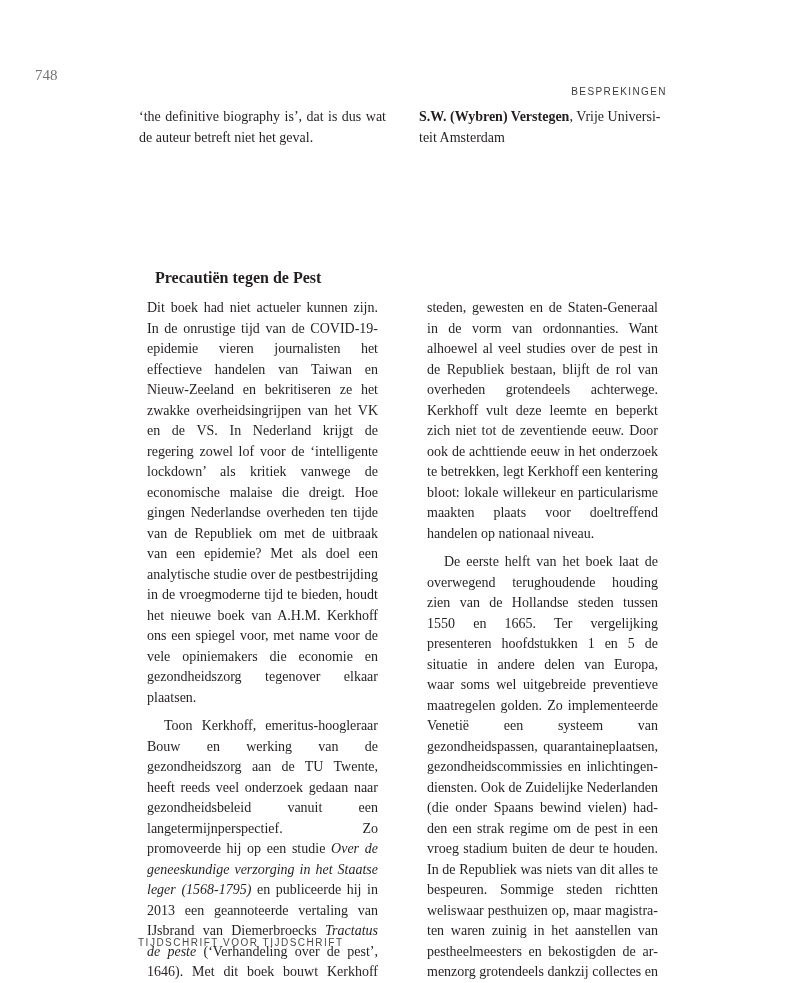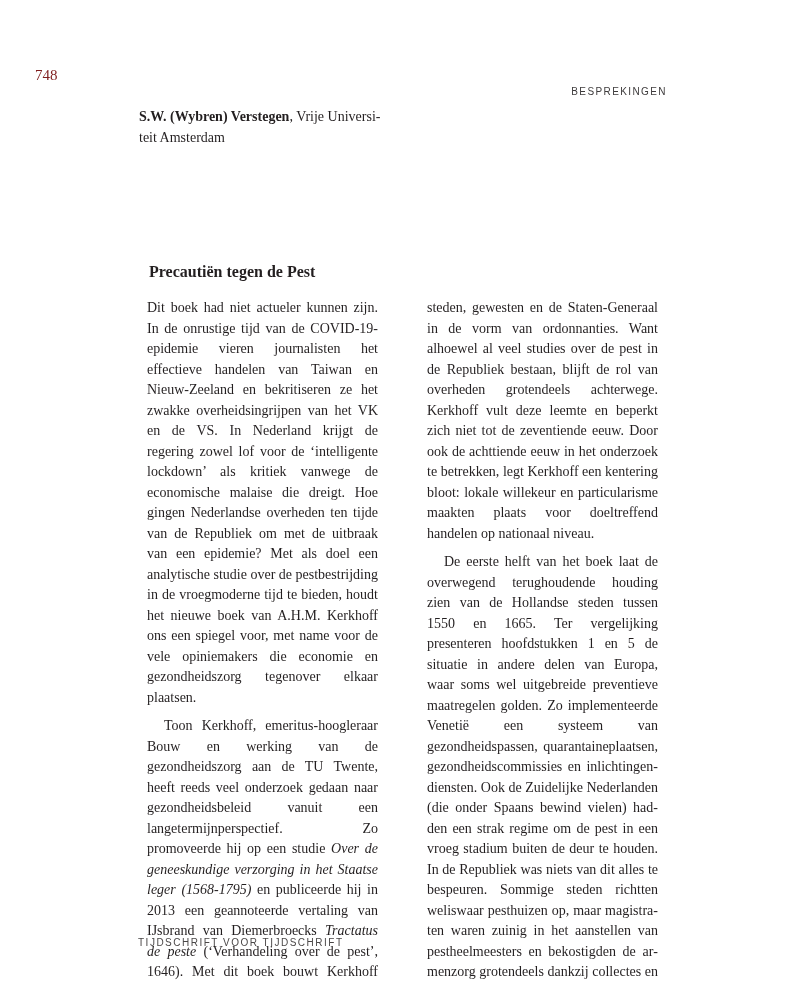--- a/index.html
+++ b/index.html
@@ -15,21 +15,21 @@
     font-family: "Liberation Serif", "DejaVu Serif", serif;
     color: #231f20;
     overflow: hidden;
   }
   .page-number {
     position: absolute;
     left: 35px;
     top: 66px;
     font-size: 15px;
     line-height: 18px;
-    color: #7f1d1d;
+    color: #737373;
   }
   .running-head {
     position: absolute;
     right: 127px;
     top: 86px;
     font-family: "Liberation Sans", "DejaVu Sans", sans-serif;
     font-size: 10px;
     letter-spacing: 1.4px;
     color: #3d3a3b;
   }
@@ -51,21 +51,21 @@
     top: 195px;
     width: 527px;
     font-size: 12.5px;
     line-height: 22px;
     text-align: justify;
   }
   .review-title {
     position: absolute;
     left: 139px;
     top: 251px;
-    margin: 10px;
+    margin: 16px;
     font-size: 16px;
     line-height: 22px;
     font-weight: bold;
     color: #231f20;
   }
   .body-cols {
     position: absolute;
     left: 139px;
     top: 290px;
     width: 527px;
@@ -94,20 +94,21 @@
 </head>
 <body>
 
 <div class="page">
 
   <div class="page-number">748</div>
 
   <div class="running-head">BESPREKINGEN</div>
 
   <div class="prev-review">
+    <div class="col closing">‘the definitive biography is’, dat is dus wat de auteur betreft niet het geval.</div>
     <div class="col signature">
       <b>S.W. (Wybren) Verstegen</b><span>, Vrije Universi­teit Amsterdam</span>
     </div>
   </div>
 
 
   <h1 class="review-title">Precautiën tegen de Pest</h1>
 
   <div class="body-cols">
     <div class="col">

